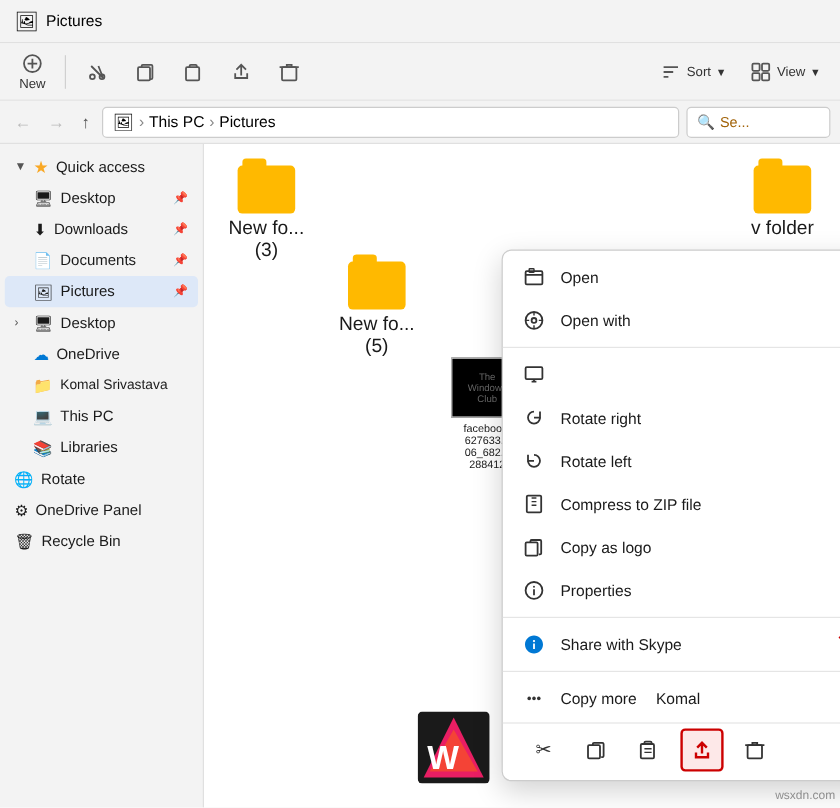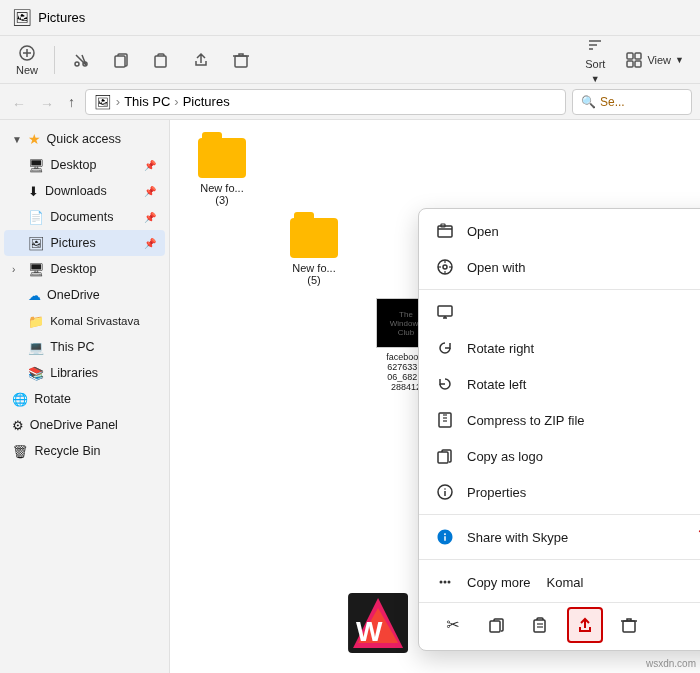--- a/index.html
+++ b/index.html
@@ -190,21 +190,21 @@
       background: #e0e0e0;
       border: 1px solid #ccc;
       display: flex;
       align-items: center;
       justify-content: center;
       font-size: 10px;
       color: #666;
       overflow: hidden;
     }
     .file-label {
-      font-size: 11px;
+      font-size: 16px;
       text-align: center;
       color: #1a1a1a;
       margin-top: 4px;
       word-break: break-word;
       max-width: 76px;
     }
 
     
     .context-menu {
       position: absolute;
@@ -353,21 +353,21 @@
     </svg>
   </button>
   <button class="toolbar-btn">
     <svg viewBox="0 0 18 18" fill="none">
       <rect x="3" y="5" width="12" height="11" rx="1" stroke="#555" stroke-width="1.5"></rect>
       <line x1="1" y1="5" x2="17" y2="5" stroke="#555" stroke-width="1.5"></line>
       <path d="M7 5V3h4v2" stroke="#555" stroke-width="1.5"></path>
     </svg>
   </button>
   <div class="toolbar-right">
-    <button class="toolbar-btn" style="flex-direction:column; gap:4px;">
+    <button class="toolbar-btn" style="flex-direction:row; gap:4px;">
       <svg viewBox="0 0 18 18" fill="none" width="16" height="16">
         <line x1="3" y1="5" x2="15" y2="5" stroke="#555" stroke-width="1.5"></line>
         <line x1="3" y1="9" x2="11" y2="9" stroke="#555" stroke-width="1.5"></line>
         <line x1="3" y1="13" x2="7" y2="13" stroke="#555" stroke-width="1.5"></line>
       </svg>
       <span>Sort</span>
       <span style="font-size:9px;">▼</span>
     </button>
     <button class="toolbar-btn" style="flex-direction:row; gap:4px;">
       <svg viewBox="0 0 18 18" fill="none" width="16" height="16">
@@ -475,20 +475,24 @@
         <div class="file-label">New fo...<br>(5)</div>
       </div>
 
       <div class="file-item" style="margin-top:160px;">
         <div class="image-thumb" style="background:#000000; font-size:8px; text-align:center; padding:2px;">
           <span>The<br>Windows<br>Club</span>
         </div>
         <div class="file-label" style="font-size:9px;">faceboo...<br>627633...<br>06_682...<br>288412</div>
       </div>
 
+      <div class="file-item" style="position:absolute; top:12px; right:8px;">
+        <div class="folder-icon"></div>
+        <div class="file-label">v folder</div>
+      </div>
 
       <div class="file-item" style="position:absolute; top:100px; right:8px;">
         <div class="image-thumb" style="background:#e8e8e8;">
           <span style="font-size:9px;">logo</span>
         </div>
         <div class="file-label">logo</div>
       </div>
     </div>
 
     <div class="context-menu">

